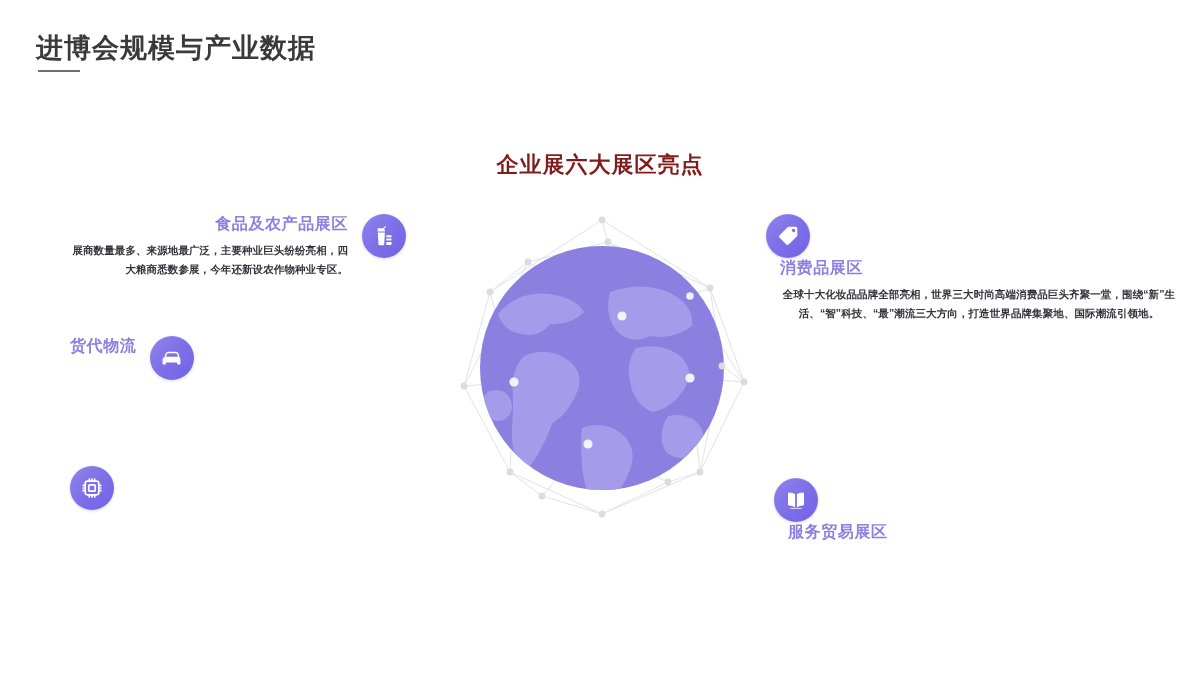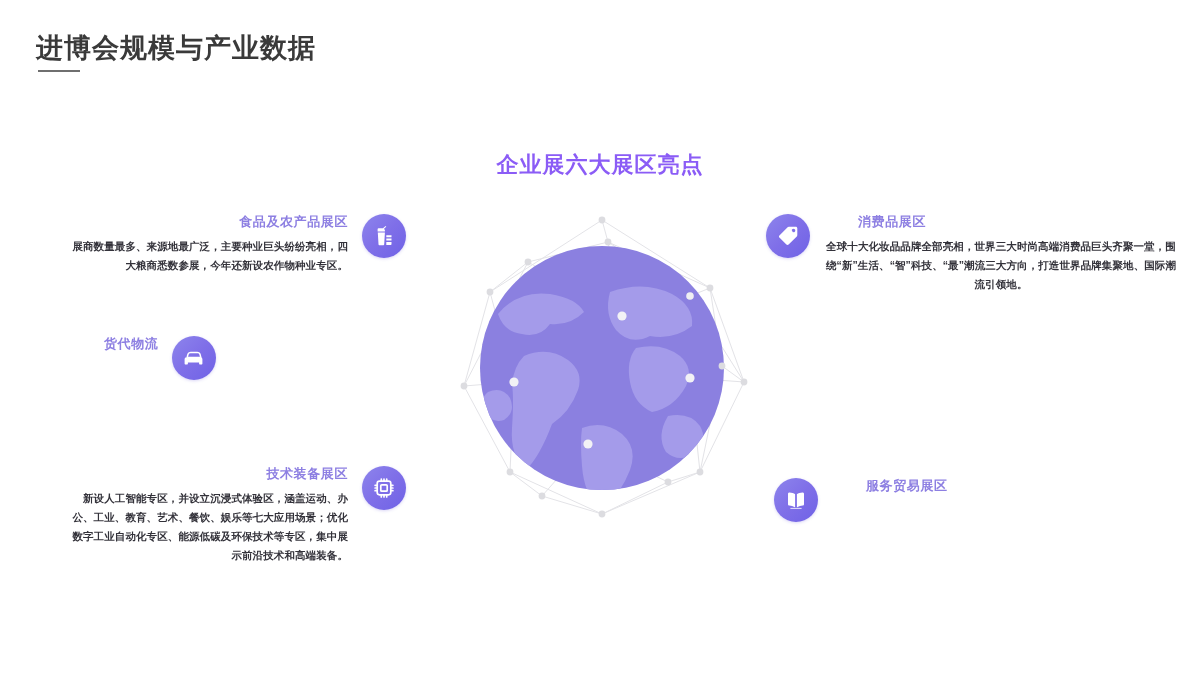--- a/index.html
+++ b/index.html
@@ -16,49 +16,49 @@
     font-size:27px;font-weight:700;color:#3a3a3a;letter-spacing:1px;
     white-space:nowrap;
   }
   .title-rule{
     position:absolute;left:38px;top:70px;width:42px;height:2px;background:#6f6f6f;
   }
 
   
   .section-subtitle{
     position:absolute;left:0;right:0;top:150px;text-align:center;
-    font-size:22px;font-weight:700;color:#8b5cf6;letter-spacing:1px;
+    font-size:22px;font-weight:700;color:#7f1d1d;letter-spacing:1px;
   }
 
   
   .globe-wrap{
     position:absolute;left:432px;top:196px;width:340px;height:340px;
   }
   .globe-wrap svg{display:block;width:100%;height:100%;}
 
   
   .card{position:absolute;display:flex;align-items:flex-start;}
   .card.left{flex-direction:row;}
-  .card.right{flex-direction:row;}
+  .card.right{flex-direction:column;}
 
   .icon-badge{
     width:44px;height:44px;border-radius:50%;flex:0 0 44px;
     background:linear-gradient(135deg,#8d85ec 0%,#7f6fe8 50%,#6f62e6 100%);
     display:flex;align-items:center;justify-content:center;
     box-shadow:0 1px 3px rgba(110,95,220,.25);
   }
   .icon-badge svg{width:24px;height:24px;display:block;}
 
   .card-body{display:flex;flex-direction:column;}
   .card.left .card-body{align-items:flex-end;text-align:right;margin-right:14px;}
   .card.right .card-body{align-items:flex-start;text-align:left;margin-left:14px;}
 
   .card-title{
-    font-size:13px;font-weight:700;color:#8d7fe2;letter-spacing:.6px;
-    white-space:nowrap;line-height:1.3;margin-left:34px;
+    font-size:16px;font-weight:700;color:#8d7fe2;letter-spacing:.6px;
+    white-space:nowrap;line-height:1.3;
   }
   .card-text{
     margin-top:6px;font-size:10.5px;line-height:1.82;color:#33323a;
     font-weight:700;letter-spacing:.1px;
   }
   .card.left .card-text{text-align:right;}
   .card.right .card-text{text-align:center;}
 
   
   #card-food     {left:70px;  top:214px; width:336px;}
@@ -162,24 +162,20 @@
       <svg viewBox="0 0 24 24" fill="#ffffff" aria-hidden="true">
         <path d="M4.4 11.6c.4-1.9.8-3.4 1.3-4.3.5-1 1.5-1.5 3-1.6h6.6c1.5.1 2.5.6 3 1.6.5.9.9 2.4 1.3 4.3.5.3.8.9.8 1.6v4.2c0 .6-.4 1-1 1h-1.3c-.6 0-1-.4-1-1v-.8H5.9v.8c0 .6-.4 1-1 1H3.6c-.6 0-1-.4-1-1v-4.2c0-.7.3-1.3.8-1.6zM7 7.8c-.3.6-.6 1.6-.9 2.9h11.8c-.3-1.3-.6-2.3-.9-2.9-.2-.4-.6-.6-1.3-.6H8.3c-.7 0-1.1.2-1.3.6z"></path>
         <circle cx="6.6" cy="13.6" r="1.1"></circle>
           <circle cx="17.4" cy="13.6" r="1.1"></circle>
         <path d="M10 13.2h4v1.3h-4z"></path>
       </svg>
     </div>
   </div>
 
   <div class="card left" id="card-tech">
-    <div class="card-body">
-      <div class="card-title">技术装备展区</div>
-      <div class="card-text">新设人工智能专区，并设立沉浸式体验区，涵盖运动、办公、工业、教育、艺术、餐饮、娱乐等七大应用场景；优化数字工业自动化专区、能源低碳及环保技术等专区，集中展示前沿技术和高端装备。</div>
-    </div>
     <div class="icon-badge">
       <svg viewBox="0 0 24 24" fill="none" stroke="#ffffff" stroke-width="1.7" stroke-linecap="round" aria-hidden="true">
         <rect x="5.2" y="5.2" width="13.6" height="13.6" rx="2.2"></rect>
         <rect x="8.8" y="8.8" width="6.4" height="6.4" rx="1"></rect>
         <path d="M9.3 3.1v2.1M12 3.1v2.1M14.7 3.1v2.1M9.3 18.8v2.1M12 18.8v2.1M14.7 18.8v2.1M3.1 9.3h2.1M3.1 12h2.1M3.1 14.7h2.1M18.8 9.3h2.1M18.8 12h2.1M18.8 14.7h2.1"></path>
       </svg>
     </div>
   </div>
 
   <div class="card right" id="card-consumer">

